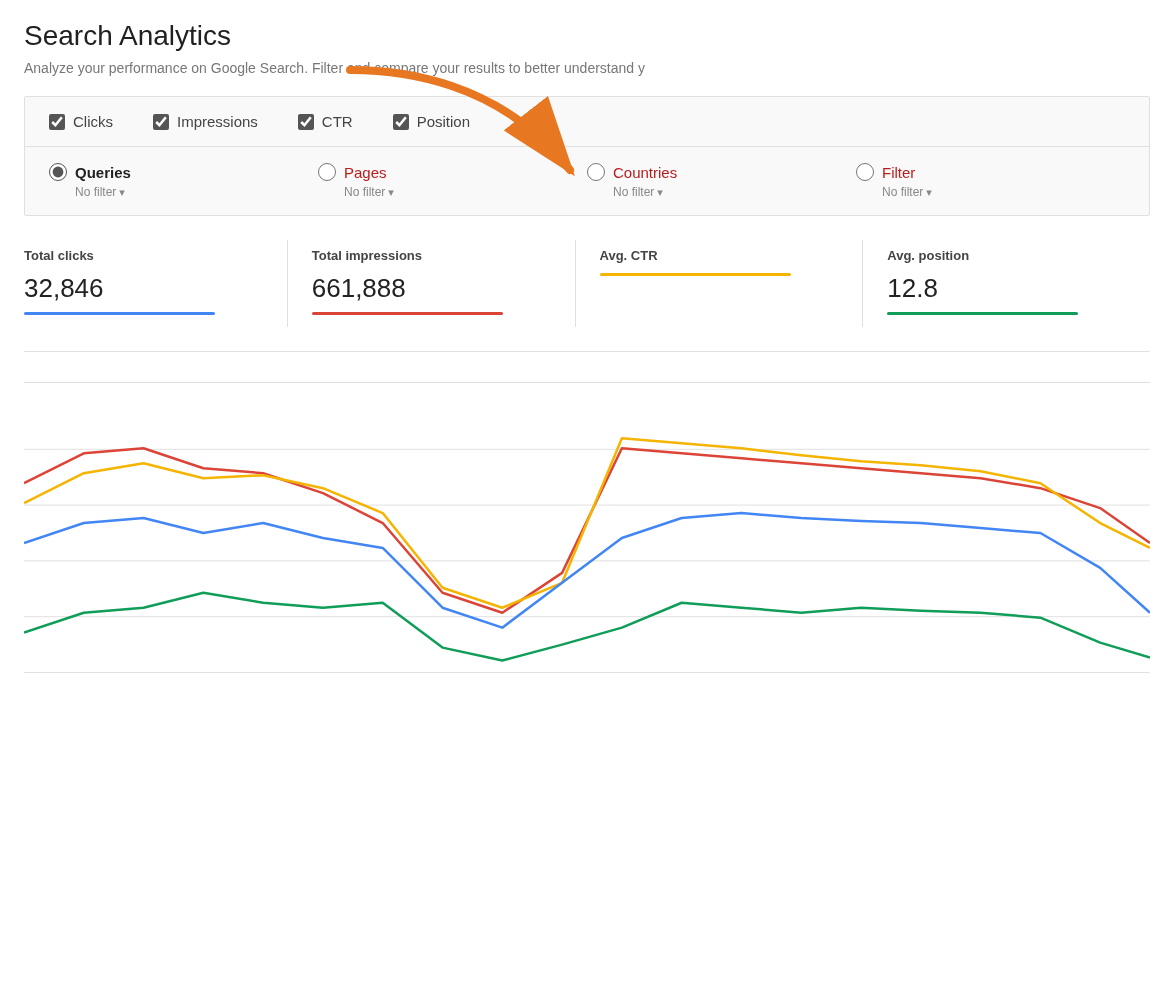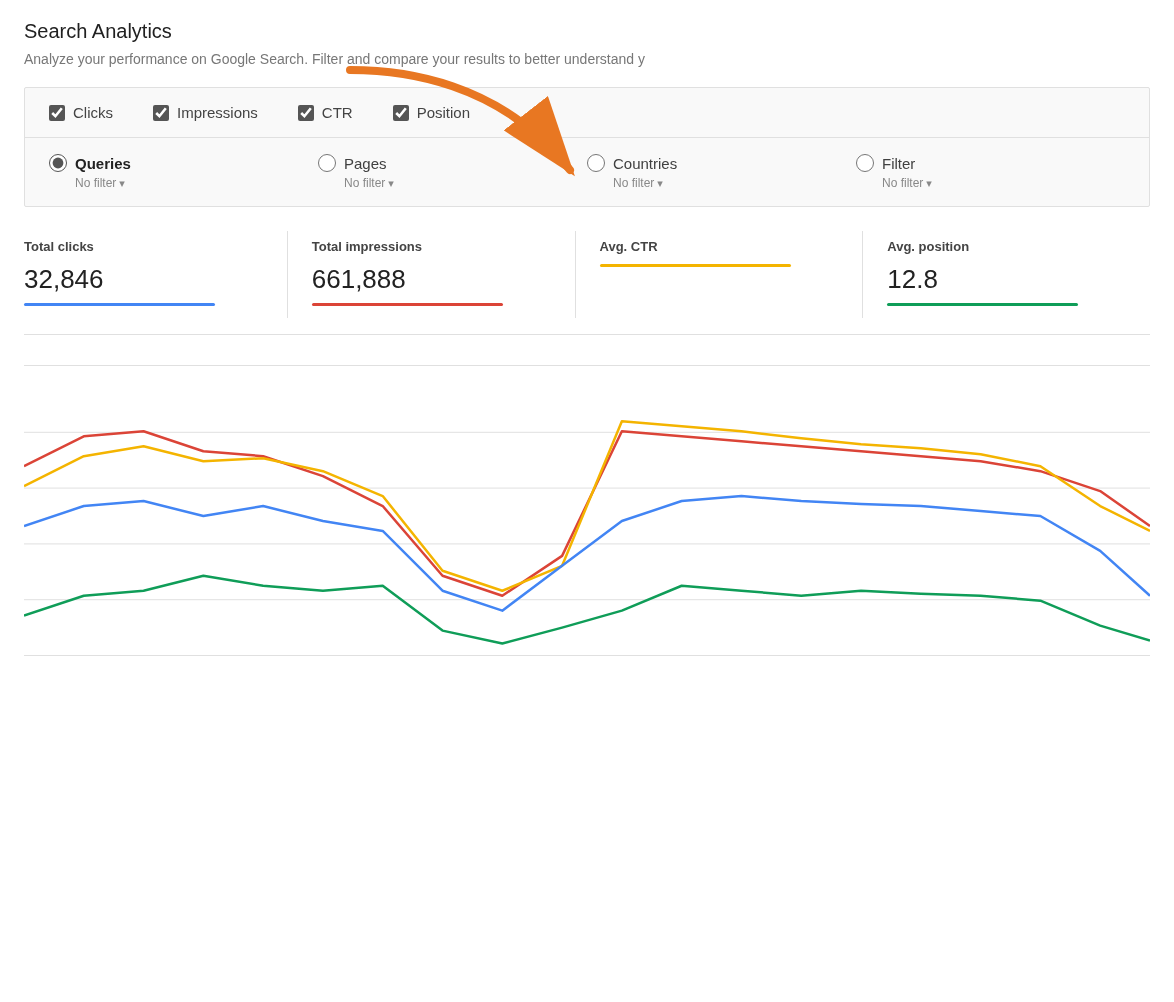--- a/index.html
+++ b/index.html
@@ -11,21 +11,21 @@
       min-height: 1002px;
       overflow-x: hidden;
     }
 
     .page-container {
       padding: 20px 24px;
       position: relative;
     }
 
     .page-title {
-      font-size: 20px;
+      font-size: 28px;
       font-weight: 400;
       color: #212121;
       margin-bottom: 8px;
     }
 
     .page-subtitle {
       font-size: 14px;
       color: #777;
       margin-bottom: 20px;
     }
@@ -97,21 +97,21 @@
     }
 
     .radio-top input[type="radio"] {
       width: 18px;
       height: 18px;
       accent-color: #555;
     }
 
     .radio-label {
       font-size: 15px;
-      color: #404040;
+      color: #b91c1c;
     }
 
     .radio-label.bold {
       font-weight: bold;
       color: #222;
     }
 
     .filter-link {
       font-size: 12px;
       color: #888;
@@ -125,21 +125,21 @@
     .filter-link::after {
       content: '▾';
       font-size: 11px;
     }
 
     
     .stats-section {
       display: flex;
       margin-top: 24px;
       border-bottom: 1px solid #e0e0e0;
-      padding-bottom: 16px;
+      padding-bottom: 24px;
       margin-bottom: 0;
     }
 
     .stat-item {
       flex: 1;
       padding: 8px 24px 12px 0;
       border-right: 1px solid #e0e0e0;
       margin-right: 24px;
     }
 

